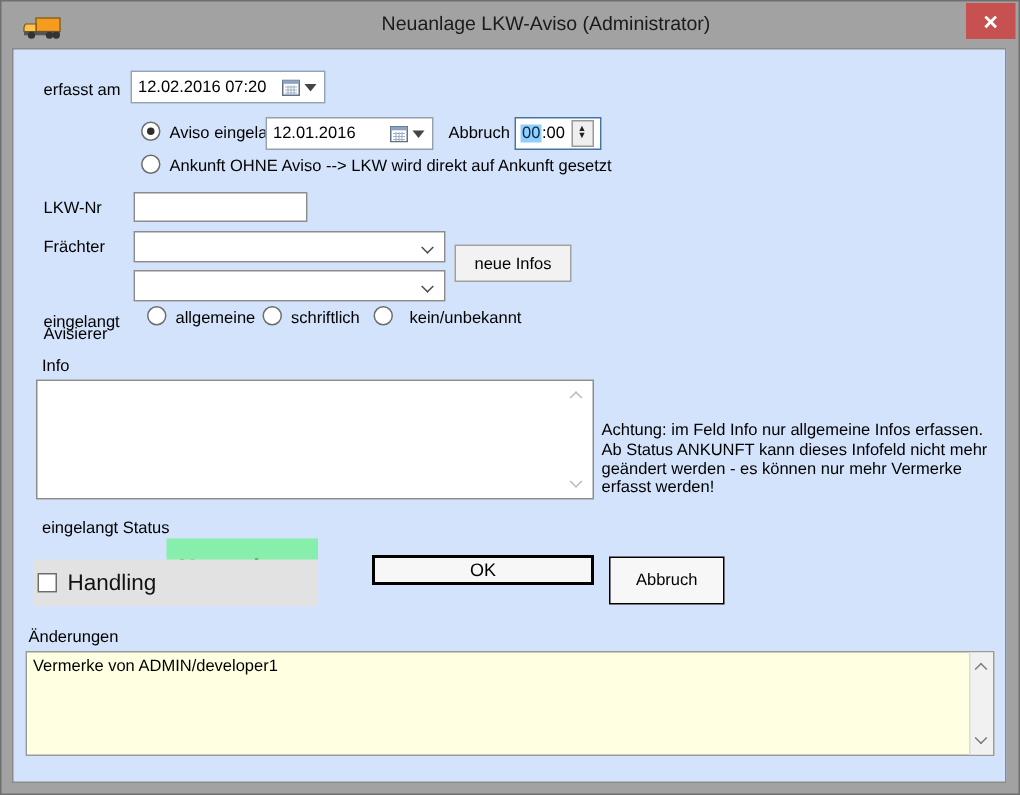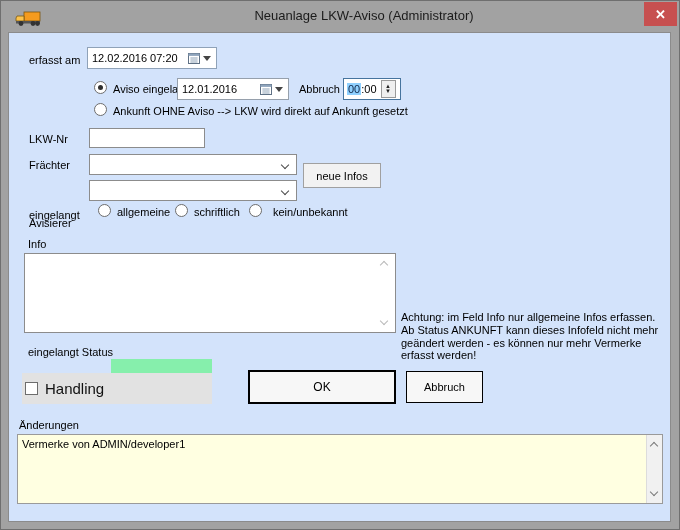--- a/index.html
+++ b/index.html
@@ -145,36 +145,36 @@
     <span class="radio" style="left:240px; top:171px;"></span>
     <div class="lbl" style="left:264px; top:173px;">kein/unbekannt</div>
 
     <div class="lbl" style="left:19px; top:205px;">Info</div>
     <div class="info-area" style="left:15px; top:220px; width:372px; height:80px;">
       <span></span>
       <span class="chev up faint" style="position:absolute; right:8px; top:8px;"></span>
       <span class="chev down faint" style="position:absolute; right:8px; bottom:8px;"></span>
     </div>
 
-    <div class="warning" style="left:392px; top:248px; width:262px;margin-top:30px;">
+    <div class="warning" style="left:392px; top:248px; width:262px;">
       <div>Achtung: im Feld Info nur allgemeine Infos erfassen.</div>
       <div>Ab Status ANKUNFT kann dieses Infofeld nicht mehr</div>
       <div>geändert werden - es können nur mehr Vermerke</div>
       <div>erfasst werden!</div>
     </div>
 
     <div class="lbl" style="left:19px; top:313px;">eingelangt Status</div>
     <div class="status-badge" style="left:102px; top:306px; color:#008000;">Neuanlage</div>
 
     <div class="handling-panel" style="left:13px; top:340px; width:190px; height:31px;">
       <span class="checkbox"></span>
       <span class="handling-label">Handling</span>
     </div>
 
-    <div class="btn ok-btn" style="left:239px; top:337px; width:148px; height:34px;">
+    <div class="btn ok-btn" style="left:239px; top:337px; width:148px; height:20px;">
       <span>OK</span>
     </div>
     <div class="btn cancel-btn" style="left:397px; top:338px; width:77px; height:32px;">
       <span>Abbruch</span>
     </div>
 
     <div class="lbl" style="left:10px; top:386px;">Änderungen</div>
     <div class="note-area" style="left:8px; top:401px; width:646px; height:70px;">
       <div class="note-text">Vermerke von ADMIN/developer1</div>
       <div class="scrolltrack">

